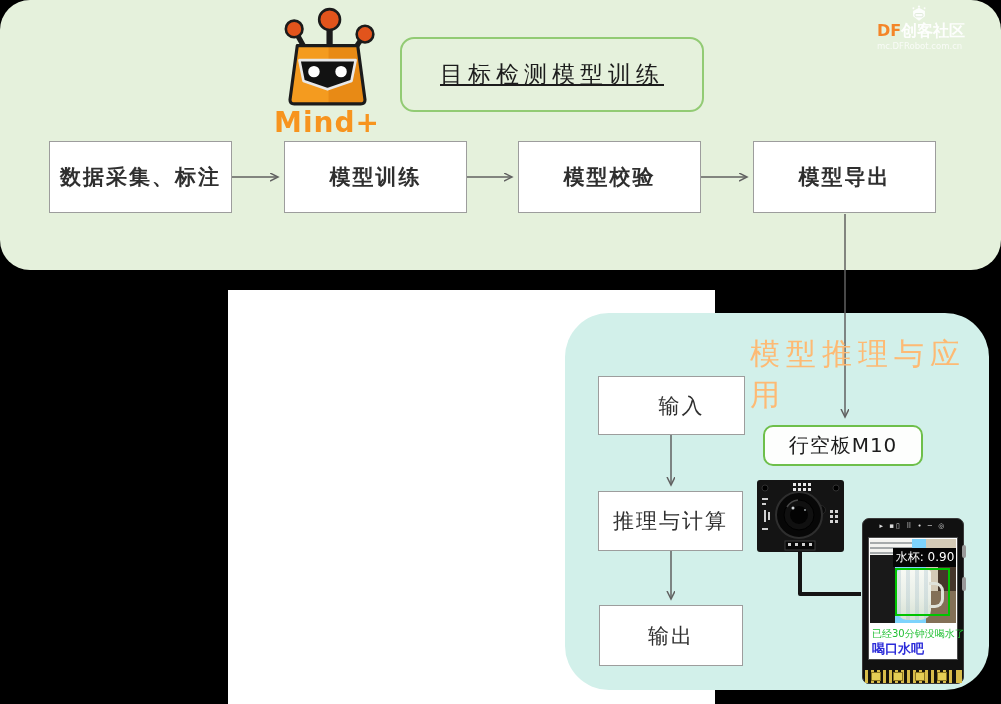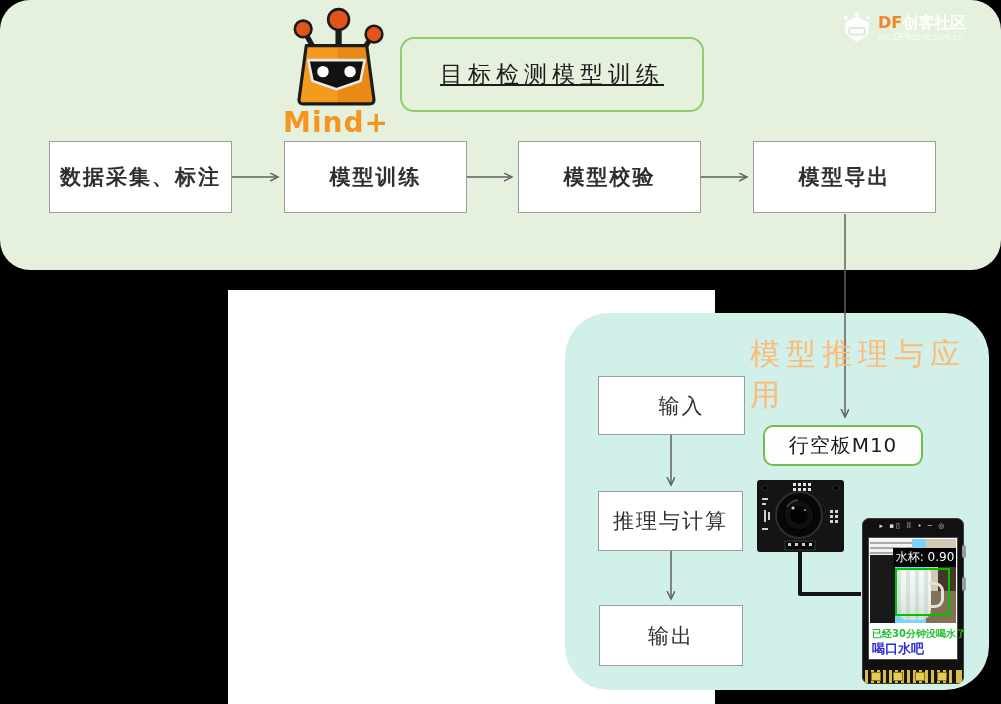--- a/index.html
+++ b/index.html
@@ -17,25 +17,25 @@
     font-size:23px;letter-spacing:5px;color:#1c1c1c;text-decoration:underline;
   }
   .step-box{
     top:141px;height:72px;width:183px;background:#ffffff;border:1.5px solid #9d9d9d;
     display:flex;align-items:center;justify-content:center;
     font-size:21px;letter-spacing:2px;color:#2f2f2f;box-sizing:border-box;z-index:4;font-weight:bold;
   }
   #step1{left:49px}#step2{left:284px}#step3{left:518px}#step4{left:753px}
 
   
-  .logo-wrap{left:268px;top:6px;width:118px;height:126px;z-index:4;text-align:center;margin-left:9px;}
+  .logo-wrap{left:268px;top:6px;width:118px;height:126px;z-index:4;text-align:center;}
   .logo-word{margin-top:-4px;font-size:28px;font-weight:700;color:#f7941e;letter-spacing:1px;}
 
   
-  .watermark{left:840px;top:5px;width:158px;height:46px;display:flex;align-items:center;z-index:6;opacity:.95;}
+  .watermark{left:840px;top:5px;width:158px;height:46px;display:flex;align-items:center;z-index:6;opacity:.95;flex-direction:column;}
   .wm-text{margin-left:4px;line-height:1.1;}
   .wm-brand{font-size:16px;font-weight:700;}
   .wm-df{color:#f5801f;}
   .wm-rest{color:#ffffff;}
   .wm-url{font-size:8.5px;color:rgba(255,255,255,.8);margin-top:2px;}
 
   
   .white-sheet{left:228px;top:290px;width:487px;height:414px;background:#ffffff;z-index:1;}
 
   
@@ -68,21 +68,21 @@
   .blob1{position:absolute;left:68px;top:18px;width:18px;height:34px;background:#45362a;}
   .blob2{position:absolute;left:56px;top:52px;width:30px;height:32px;background:#837057;}
   .mug{position:absolute;left:27px;top:31px;width:34px;height:50px;border-radius:3px 3px 10px 10px;
        background:linear-gradient(180deg,#f7f9f4 0%,#e9efe7 55%,#d7e2d4 100%);}
   .mug:after{content:"";position:absolute;inset:0;border-radius:inherit;
        background:repeating-linear-gradient(90deg,rgba(150,180,195,.28) 0 4px,transparent 4px 9px);}
   .handle{position:absolute;left:59px;top:43px;width:12px;height:20px;border:3px solid #dfe3da;border-left:none;border-radius:0 9px 9px 0;}
   .bbox{position:absolute;left:25px;top:29px;width:55px;height:48px;border:2px solid #00c400;box-sizing:border-box;}
   .det-label{position:absolute;left:23px;top:9px;width:64px;height:19px;background:#050505;color:#fff;
        font-size:12px;line-height:19px;text-align:center;white-space:nowrap;}
-  .msg1{position:absolute;left:3px;top:89px;font-size:10px;color:#1fc032;white-space:nowrap;font-weight:bold;}
+  .msg1{position:absolute;left:3px;top:89px;font-size:10px;color:#1fc032;white-space:nowrap;}
   .msg2{position:absolute;left:3px;top:102px;font-size:13px;font-weight:600;color:#2b2bd9;white-space:nowrap;}
   .side-btn{position:absolute;left:99px;width:4px;background:#999;border-radius:2px;}
   .gold{position:absolute;left:2px;top:151px;width:89px;height:13px;
        background:repeating-linear-gradient(90deg,#d8bc4a 0 3px,#17130a 3px 6px);}
   .gold-pad{position:absolute;top:2px;width:10px;height:9px;background:#e5cd55;border:1px solid #8a7420;box-sizing:border-box;}
   .gold-end{position:absolute;left:93px;top:151px;width:6px;height:13px;background:#d8bc4a;}
 
   
   #overlay{position:absolute;left:0;top:0;width:1001px;height:704px;z-index:3;pointer-events:none;}
 </style>

